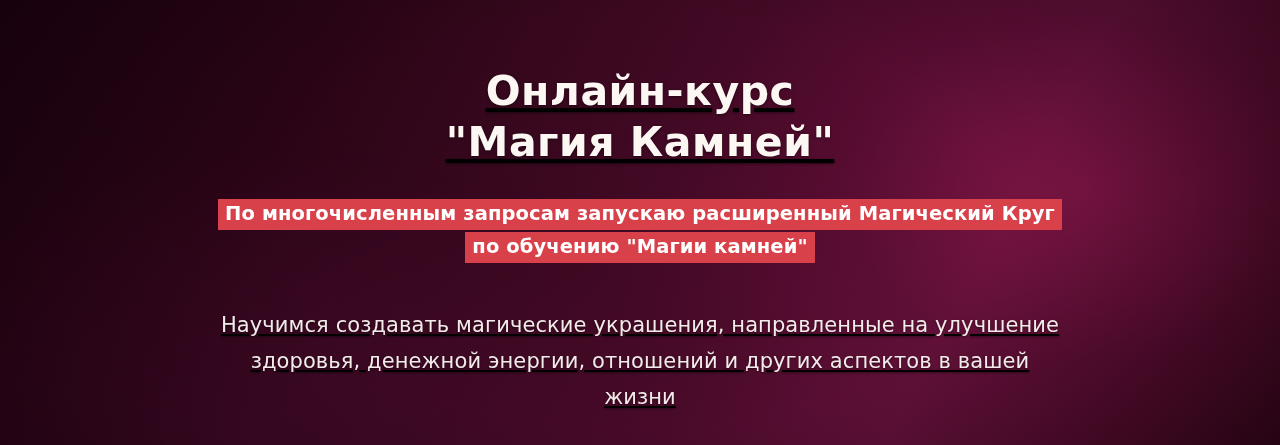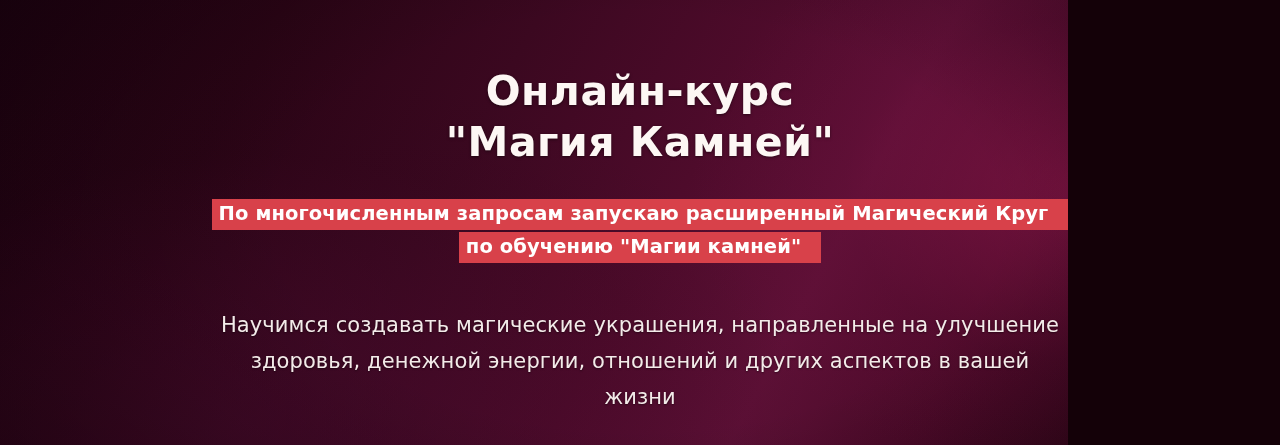--- a/index.html
+++ b/index.html
@@ -9,29 +9,30 @@
   body {
     width: 1280px;
     height: 445px;
     overflow: hidden;
     font-family: "DejaVu Sans", sans-serif;
     background: #140108;
   }
 
   .hero {
     position: relative;
-    width: 1068px;
+    width: 1280px;
     height: 445px;
     box-sizing: border-box;
     
     background:
       radial-gradient(ellipse 520px 380px at 1080px 190px, rgba(150, 25, 80, 0.55) 0%, rgba(110, 15, 60, 0.22) 45%, rgba(60, 5, 30, 0.0) 75%),
       radial-gradient(ellipse 700px 460px at 250px 430px, rgba(70, 10, 45, 0.55) 0%, rgba(40, 4, 25, 0.1) 60%, rgba(20, 1, 10, 0) 80%),
       linear-gradient(118deg, #1d0210 0%, #2a0415 22%, #3b0820 42%, #4e0b2b 60%, #5d1036 74%, #4a0a28 88%, #33061a 100%);
     overflow: hidden;
+    text-decoration: underline;
   }
 
   
   .hero::after {
     content: "";
     position: absolute;
     inset: 0;
     pointer-events: none;
     background: radial-gradient(ellipse 900px 520px at 640px 222px, rgba(0,0,0,0) 40%, rgba(10,0,6,0.45) 100%);
   }
@@ -63,21 +64,21 @@
     line-height: 0;
   }
   .highlight-line {
     display: inline-block;
     background: #d8414a;
     color: #ffffff;
     font-family: "DejaVu Sans", sans-serif;
     font-size: 19.5px;
     font-weight: bold;
     line-height: 28px;
-    padding: 1px 20px 2px 7px;
+    padding: 1px 7px 2px 7px;
     letter-spacing: 0.1px;
     white-space: nowrap;
   }
   .hl-row {
     line-height: 0;
     margin-bottom: 2px;
   }
 
   .subtext {
     margin: 0 auto;

